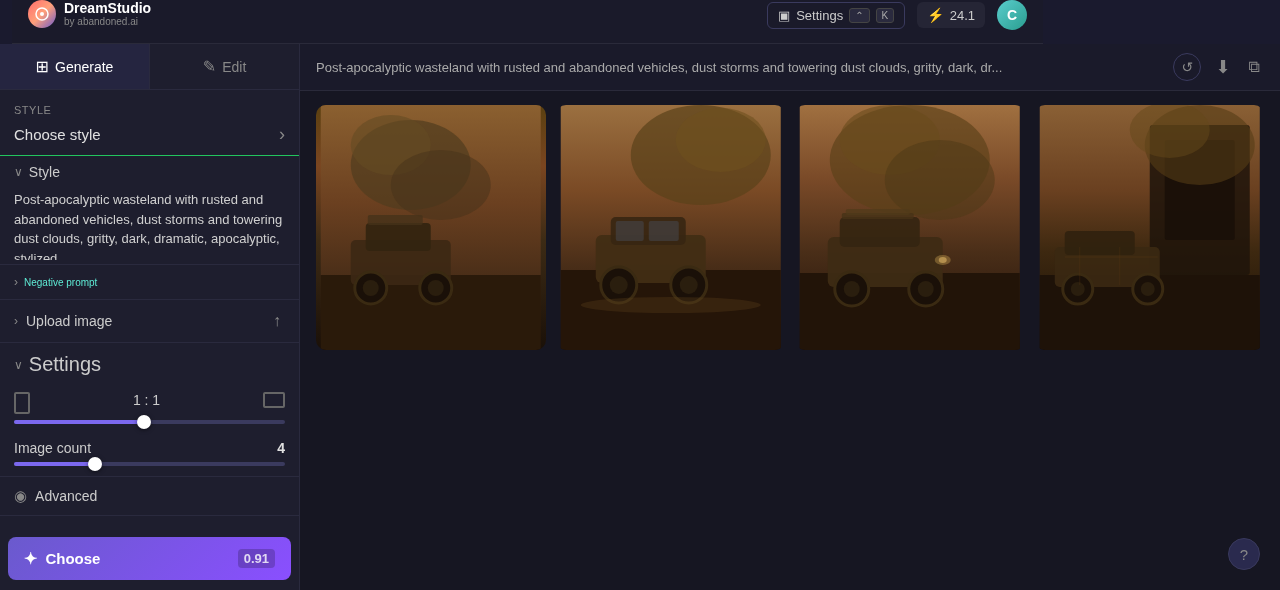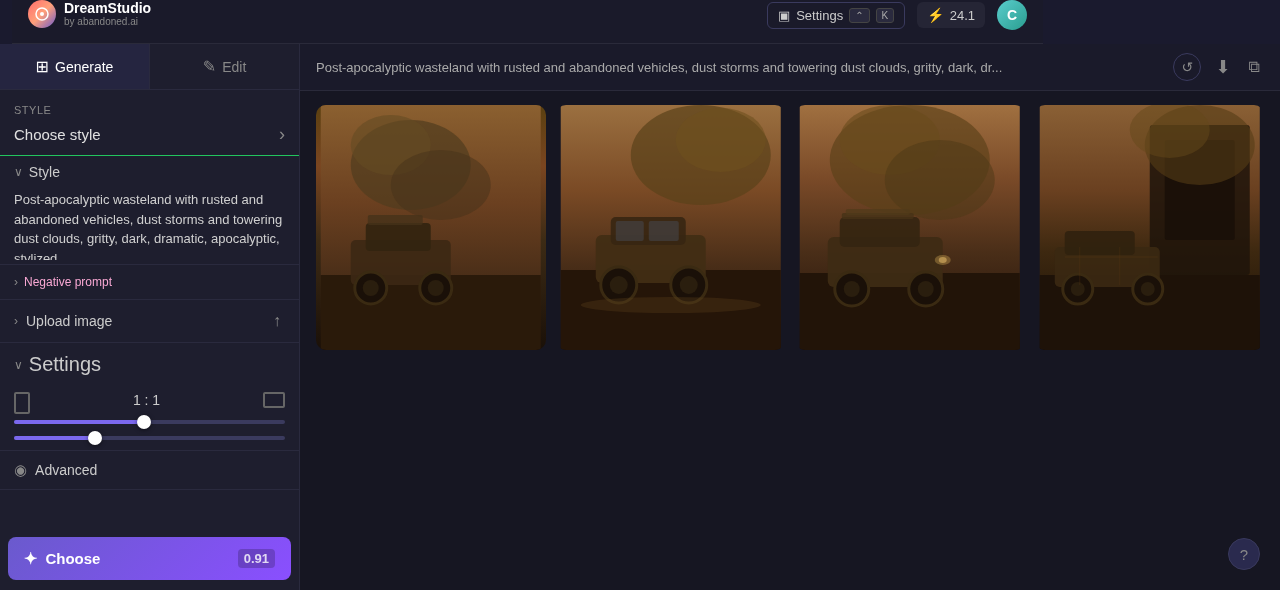--- a/index.html
+++ b/index.html
@@ -75,21 +75,21 @@
       <div style="display:flex;align-items:center;padding:8px 14px;gap:6px;cursor:pointer;">
         <span style="font-size:12px;color:#888;">∨</span>
         <span style="font-size:14px;color:#ccc;">Style</span>
       </div>
       <textarea style="width: 100%; background: transparent; border: none; color: rgb(208, 208, 208); font-size: 13px; line-height: 1.5; padding: 2px 14px 12px; resize: none; outline: none; min-height: 72px; font-family: inherit;">Post-apocalyptic wasteland with rusted and abandoned vehicles, dust storms and towering dust clouds, gritty, dark, dramatic, apocalyptic, stylized</textarea>
     </div>
 
     <div style="border-bottom:1px solid #2a2a3e;">
       <div style="display:flex;align-items:center;padding:10px 14px;gap:6px;cursor:pointer;">
         <span style="font-size:12px;color:#888;">›</span>
-        <span style="font-size:12px;color:#f9a8d4;">Negative prompt</span>
+        <span style="font-size:10px;color:#5eead4;">Negative prompt</span>
       </div>
     </div>
 
     <div style="border-bottom:1px solid #2a2a3e;display:flex;align-items:center;justify-content:space-between;padding:10px 14px;cursor:pointer;">
       <div style="display:flex;align-items:center;gap:8px;">
         <span style="font-size:12px;color:#888;">›</span>
         <span style="font-size:14px;color:#ccc;">Upload image</span>
       </div>
       <button style="background:transparent;border:none;color:#888;cursor:pointer;font-size:16px;padding:2px 4px;">↑</button>
     </div>
@@ -105,20 +105,24 @@
         <span style="font-size:14px;color:#ccc;">1 : 1</span>
         <div style="width:22px;height:16px;border:2px solid #666;border-radius:2px;"></div>
       </div>
       <div style="padding:2px 14px 10px;">
         <div style="width:100%;height:4px;background:#3a3a5e;border-radius:2px;position:relative;cursor:pointer;">
           <div style="height:4px;background:#7b68ee;border-radius:2px;width:48%;"></div>
           <div style="width:14px;height:14px;background:#fff;border-radius:50%;position:absolute;top:-5px;left:calc(48% - 7px);box-shadow:0 1px 4px rgba(0,0,0,0.5);cursor:pointer;"></div>
         </div>
       </div>
 
+      <div style="display:flex;align-items:center;justify-content:space-between;padding:6px 14px 4px;">
+        <span style="font-size:14px;color:#ccc;">Image count</span>
+        <span style="font-size:14px;color:#e0e0e0;font-weight:600;">4</span>
+      </div>
       <div style="padding:2px 14px 10px;">
         <div style="width:100%;height:4px;background:#3a3a5e;border-radius:2px;position:relative;cursor:pointer;">
           <div style="height:4px;background:#7b68ee;border-radius:2px;width:30%;"></div>
           <div style="width:14px;height:14px;background:#fff;border-radius:50%;position:absolute;top:-5px;left:calc(30% - 7px);box-shadow:0 1px 4px rgba(0,0,0,0.5);cursor:pointer;"></div>
         </div>
       </div>
     </div>
 
     <div style="border-bottom:1px solid #2a2a3e;">
       <div style="display:flex;align-items:center;padding:10px 14px;gap:8px;cursor:pointer;">

